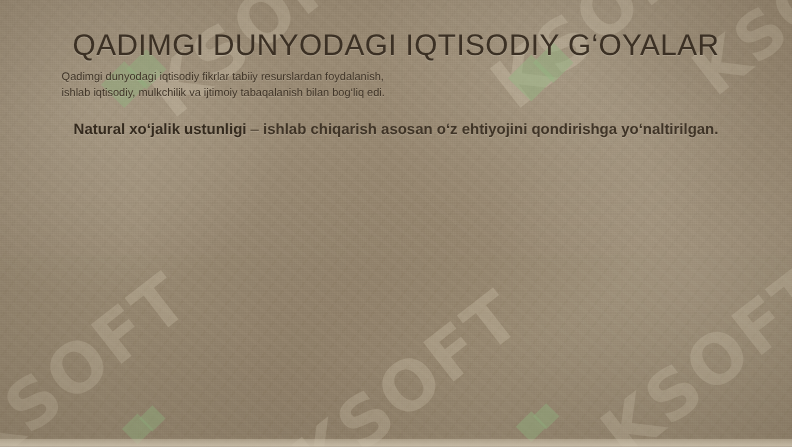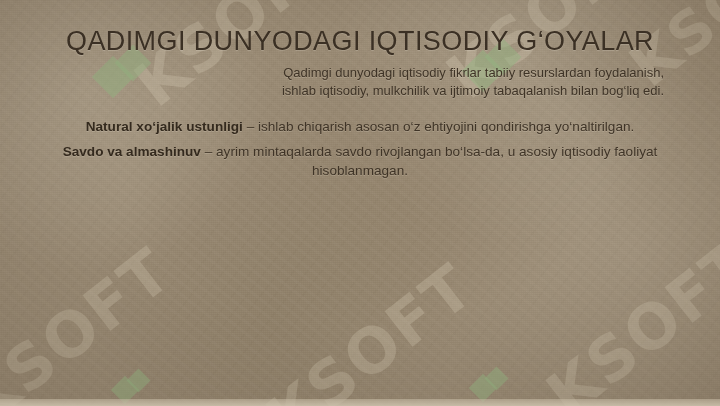--- a/index.html
+++ b/index.html
@@ -111,22 +111,22 @@
     font-weight: 400;
     font-size: 27px;
     line-height: 1.18;
     letter-spacing: .4px;
     color: #3b3024;
     text-shadow: 0 1px 0 rgba(255,250,238,.18);
   }
 
   .intro {
     margin: 6px 0 0 0;
-    text-align: right;
-    font-size: 13px;
+    text-align: left;
+    font-size: 10px;
     line-height: 1.38;
     color: #3f3427;
     text-shadow: 0 1px 0 rgba(255,250,238,.16);
   }
   .intro p { margin: 0; }
 
   .points {
     margin: 18px 0 0 0;
     padding: 0;
     list-style: none;
@@ -138,21 +138,21 @@
     color: #3f3427;
     margin-bottom: 7px;
     text-shadow: 0 1px 0 rgba(255,250,238,.16);
   }
   .point .lead {
     font-weight: 700;
     color: #342a1e;
     margin-top: 45px;
   }
   .point .dash { color: #453a2c; }
-  .point .body { font-weight: 400; }
+  .point .body { font-weight: 700; }
 </style>
 </head>
 <body>
 
 <div id="slide">
 
   <div class="tex-a"></div>
   <div class="tex-b"></div>
   <div class="tex-c"></div>
 
@@ -196,23 +196,18 @@
     <ul class="points">
 
       <li class="point">
         <span class="lead">Natural xo‘jalik ustunligi</span>
         <span class="dash">–</span>
         <span class="body">ishlab chiqarish asosan o‘z ehtiyojini qondirishga yo‘naltirilgan.</span>
       </li>
 
 
 
-      <li class="point">
-        <span class="lead">Savdo va almashinuv</span>
-        <span class="dash">–</span>
-        <span class="body">ayrim mintaqalarda savdo rivojlangan bo‘lsa-da, u asosiy iqtisodiy faoliyat hisoblanmagan.</span>
-      </li>
 
     </ul>
   </div>
 
   <div class="bottom-band"></div>
 </div>
 
 </body></html>

